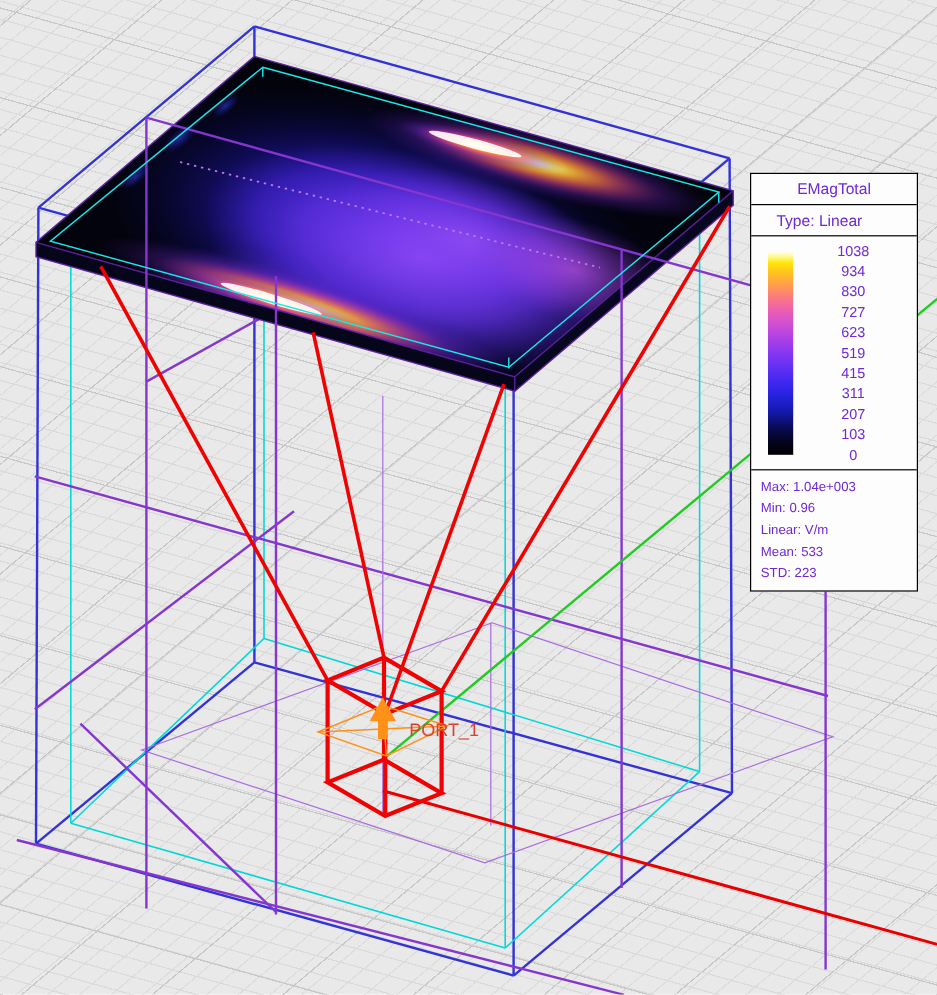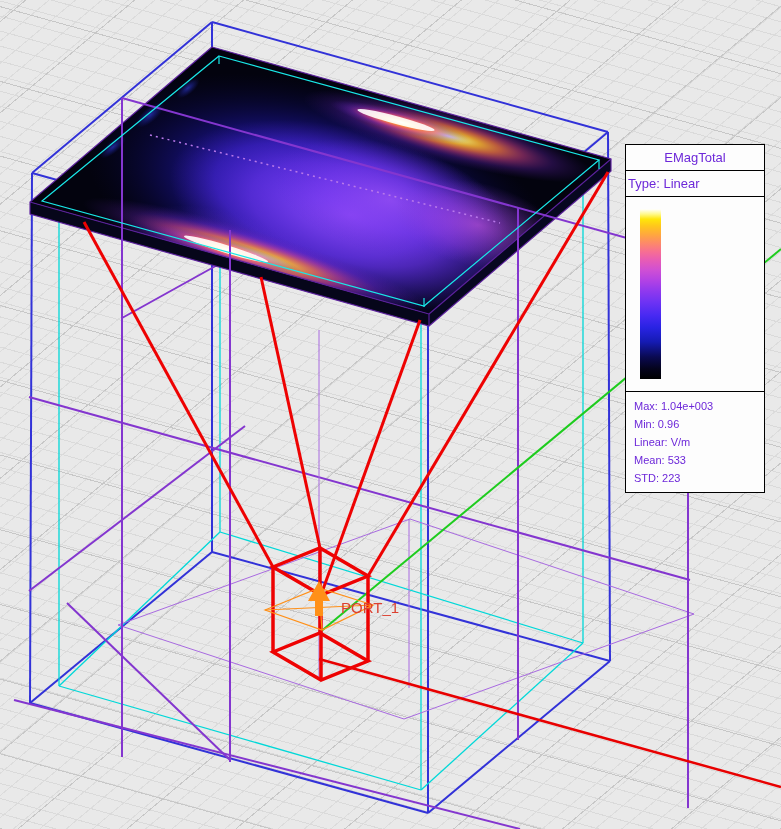--- a/index.html
+++ b/index.html
@@ -11,21 +11,21 @@
       repeating-linear-gradient(15.5deg, #c7c7c7 0px, #c7c7c7 1px, rgba(0,0,0,0) 1px, rgba(0,0,0,0) 72px),
       repeating-linear-gradient(-40deg, #c7c7c7 0px, #c7c7c7 1px, rgba(0,0,0,0) 1px, rgba(0,0,0,0) 70px),
       repeating-linear-gradient(15.5deg, #dadada 0px, #dadada 1px, rgba(0,0,0,0) 1px, rgba(0,0,0,0) 14.5px),
       repeating-linear-gradient(-40deg, #dcdcdc 0px, #dcdcdc 1px, rgba(0,0,0,0) 1px, rgba(0,0,0,0) 17px);
   }
   svg.scene{position:absolute;left:0;top:0;}
   
   .legend{position:absolute;left:625px;top:144px;width:138px;
     background:#fdfdfd;border:1px solid #000;font-size:13px;color:#6d28d9;}
   .l-title{height:25px;line-height:25px;text-align:center;border-bottom:1px solid #000;}
-  .l-type{height:26px;line-height:26px;padding-left:2px;border-bottom:1px solid #000;box-sizing:border-box;}
+  .l-type{height:26px;line-height:26px;padding-left:21px;border-bottom:1px solid #000;box-sizing:border-box;}
   .l-scale{height:194px;position:relative;border-bottom:1px solid #000;}
   .l-bar{position:absolute;left:14px;top:12px;width:21px;height:170px;
     background:linear-gradient(to top,
       #000000 0%, #04031c 6%, #0a0a52 13%, #151bb4 22%, #2823e2 30%,
       #4629f2 37%, #6d32f4 45%, #9139ee 52%, #b342e4 58%, #cf4fd4 64%,
       #e85cb4 70%, #f76f92 75%, #fd8a68 80%, #ffa83e 85%, #ffc71c 90%,
       #ffe60a 94%, #fff98c 97%, #ffffff 100%);}
   .l-ticks{position:absolute;left:42px;top:4px;height:186px;width:86px;
     display:flex;flex-direction:column;justify-content:space-between;}
   .l-ticks span{display:block;text-align:center;font-size:12px;line-height:16px;}
@@ -197,20 +197,33 @@
   </g>
 
   <text x="341" y="613" font-size="15" fill="#dc4030" font-family="Liberation Sans, sans-serif">PORT_1</text>
 </svg>
 
 <div class="legend">
   <div class="l-title">EMagTotal</div>
   <div class="l-type">Type: Linear</div>
   <div class="l-scale">
     <div class="l-bar"></div>
+    <div class="l-ticks">
+      <span>1038</span>
+      <span>934</span>
+      <span>830</span>
+      <span>727</span>
+      <span>623</span>
+      <span>519</span>
+      <span>415</span>
+      <span>311</span>
+      <span>207</span>
+      <span>103</span>
+      <span>0</span>
+    </div>
   </div>
   <div class="l-stats">
     <div>Max: 1.04e+003</div>
     <div>Min: 0.96</div>
     <div>Linear: V/m</div>
     <div>Mean: 533</div>
     <div>STD: 223</div>
   </div>
 </div>
 

